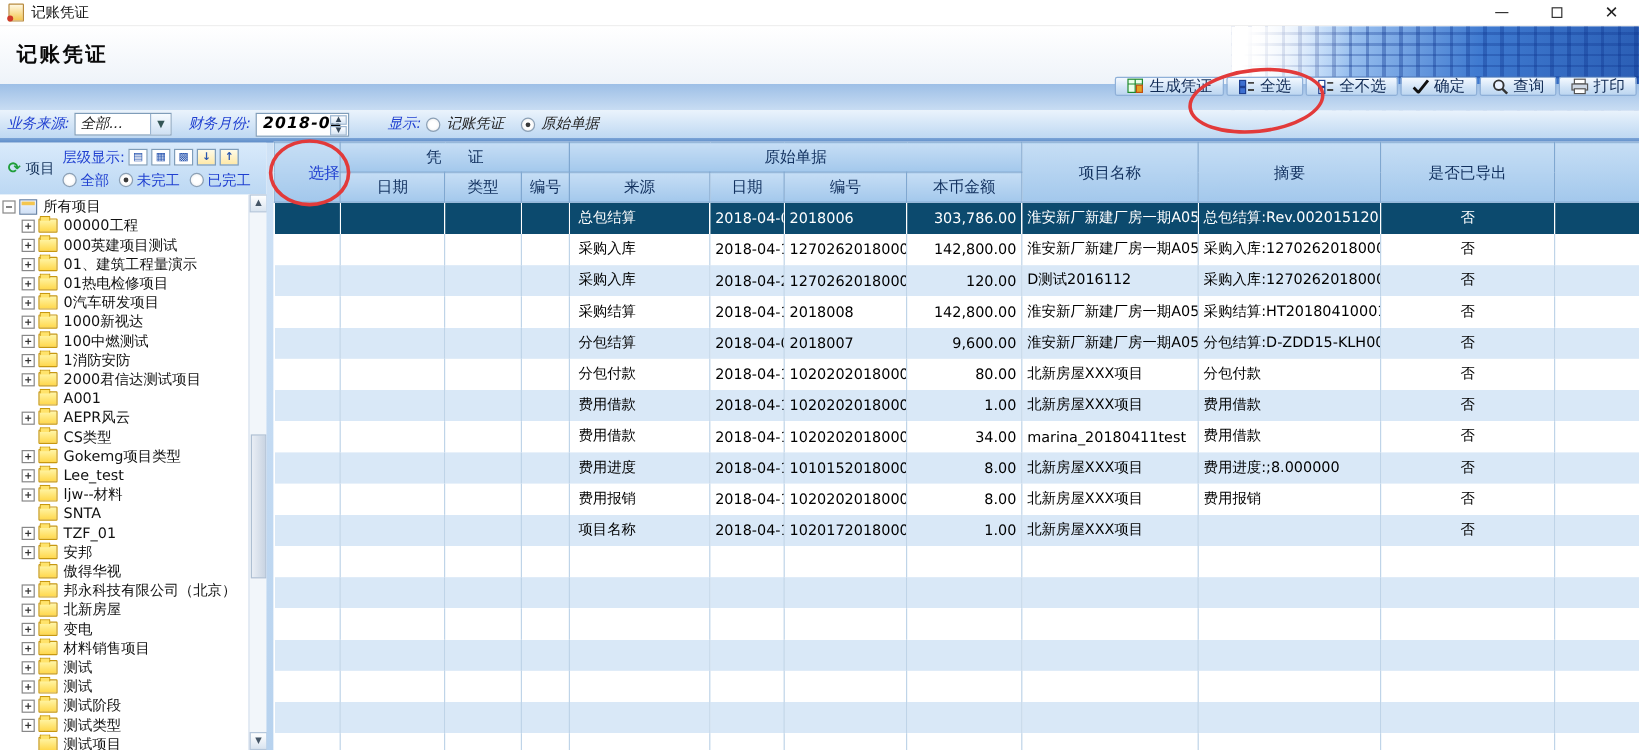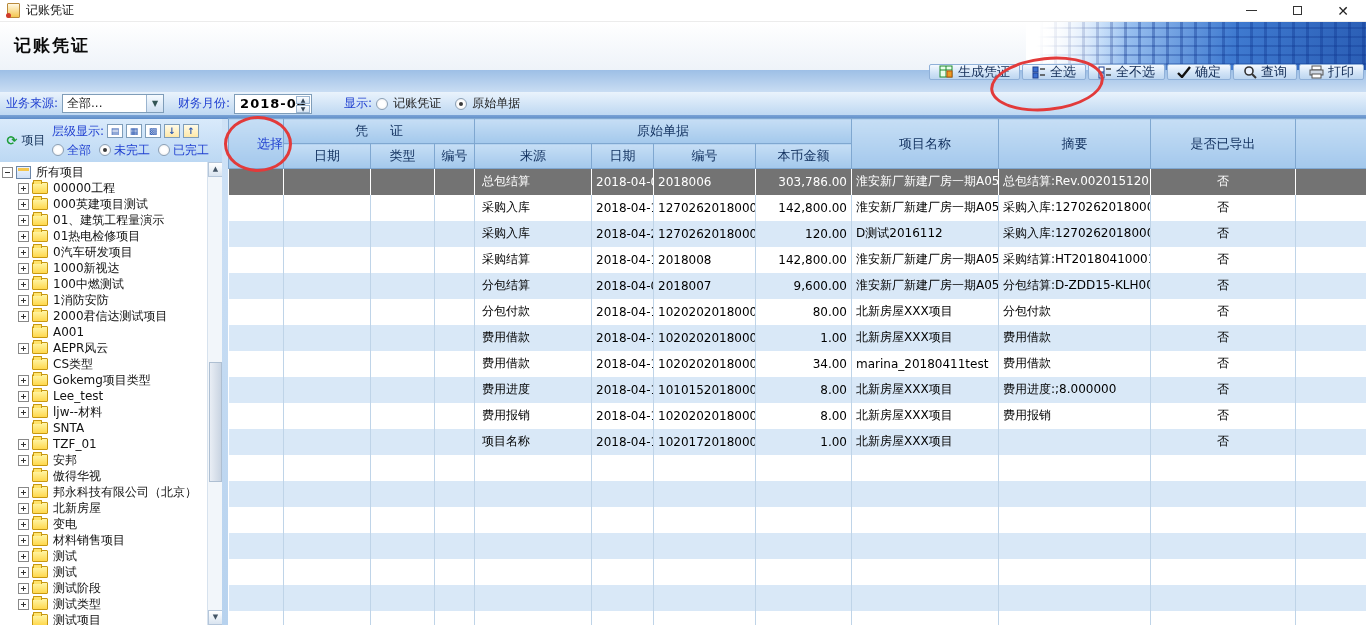--- a/index.html
+++ b/index.html
@@ -34,23 +34,23 @@
   
   .toolband { position:absolute; left:0; top:70px; width:1366px; height:22px;
     background:linear-gradient(#9dbfe6,#c9ddf3); }
   .toolbar { position:absolute; right:0; top:64px; height:16px; display:flex; align-items:stretch; gap:2px; padding-right:2px; }
   .tbtn { display:flex; align-items:center; gap:4px; padding:0 9px; font-size:13px; color:#102a54;
     background:linear-gradient(#f4f9ff,#cfe2f6 60%, #bdd6f0); border:1px solid #8fb0d8; border-radius:2px; cursor:pointer; white-space:nowrap; }
   .tbtn svg { display:block; }
 
   
   .filterbar { position:absolute; left:0; top:92px; width:1366px; height:23px;
-    background:linear-gradient(#eaf3fc,#bed8f2); display:flex; align-items:center; }
+    background:linear-gradient(#eaf3fc,#bed8f2); display:flex; align-items:center;font-style:italic; }
   .flabel { color:#1f3fd0; margin-left:10px; margin-right:4px; white-space:nowrap; }
-  .combo { width:102px; height:19px; background:#fff; border:1px solid #7f9db9; display:flex; align-items:center; position:relative; }
+  .combo { width:81px; height:19px; background:#fff; border:1px solid #7f9db9; display:flex; align-items:center; position:relative; }
   .combo .combo-text { padding-left:4px; color:#222; }
   .combo .combo-btn { position:absolute; right:0; top:0; width:17px; height:17px; background:linear-gradient(#f6fbff,#cfe0f2); border-left:1px solid #9ab4cf; display:flex; align-items:center; justify-content:center; font-size:8px; color:#355; }
   .spinbox { width:78px; height:20px; background:#fff; border:1px solid #7f9db9; position:relative; display:flex; align-items:center; }
   .spin-val { font-weight:bold; font-size:13px; padding-left:5px; letter-spacing:1px; }
   .spin-btns { position:absolute; right:1px; top:1px; width:14px; height:16px; display:flex; flex-direction:column; gap:1px; }
   .spin-btns div { flex:1; background:linear-gradient(#fdfeff,#d7e5f4); border:1px solid #9ab4cf; font-size:6px; line-height:6px; text-align:center; color:#345; }
   .radio { width:12px; height:12px; border-radius:50%; background:radial-gradient(#fff 40%, #e8e8e8); border:1px solid #8ca0b5; display:inline-block; position:relative; vertical-align:-2px; }
   .radio.on::after { content:""; position:absolute; left:3px; top:3px; width:4px; height:4px; border-radius:50%; background:#3a3a3a; }
   .ropt { margin-right:14px; color:#222; display:flex; align-items:center; gap:5px; }
 
@@ -91,21 +91,21 @@
   .splitter { position:absolute; left:222px; top:119px; width:6px; height:506px; background:linear-gradient(#cfe2f6,#b7d2ee); }
 
   
   .grid-wrap { position:absolute; left:228px; top:118px; right:0; bottom:0; overflow:hidden; background:#fff; }
   table.grid { border-collapse:collapse; table-layout:fixed; width:1138px; }
   .grid th { height:25px; background:linear-gradient(#c6def5,#a3c8ec); border:1px solid #7fa7d0; color:#11305e; font-weight:normal; font-size:13px; text-align:center; overflow:hidden; white-space:nowrap; }
   .grid th.sel-h { color:#1f3fd0;text-align:right; }
   .grid th.sp { letter-spacing:22px; text-indent:22px; }
   .grid td { height:26px; border-right:1px solid #bfd4e8; overflow:hidden; white-space:nowrap; font-size:12px; padding:0 4px; }
   tr.alt td { background:#d9e8f7; }
-  tr.sel td { background:#737373; color:#fff; border-right:1px solid rgba(255,255,255,.28); }
+  tr.sel td { background:#0c4a6e; color:#fff; border-right:1px solid rgba(255,255,255,.28); }
   td.c-src { padding-left:7px; }
   td.c-amt { text-align:right; }
   td.c-exp { text-align:center; }
 
   
   .red-ellipse { position:absolute; border:3px solid #e23a3a; border-radius:50%; pointer-events:none; }
   .circle-select { left:224px; top:116px; width:68px; height:56px; }
   .circle-generate { left:990px; top:57px; width:114px; height:54px; transform:rotate(-6deg); }
 </style>
 </head>

